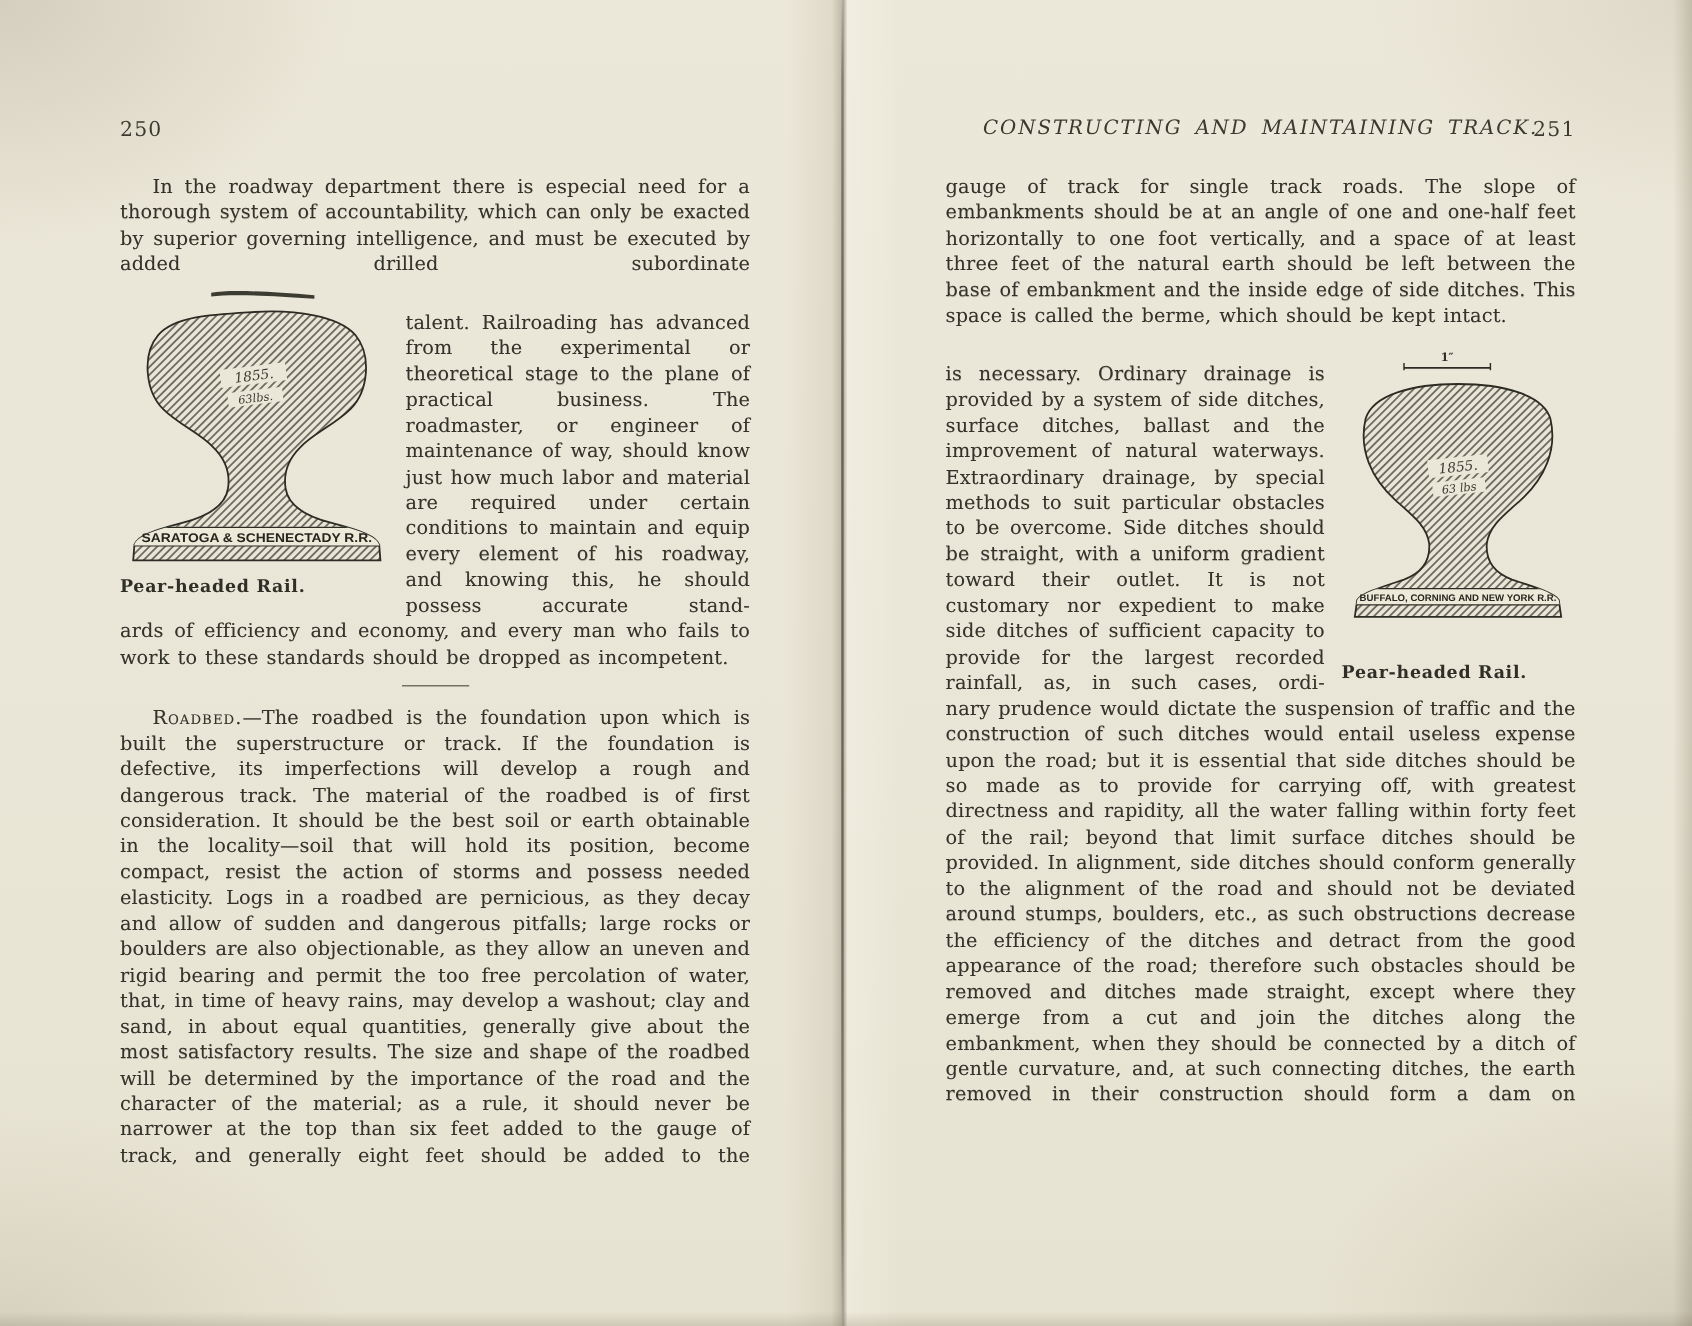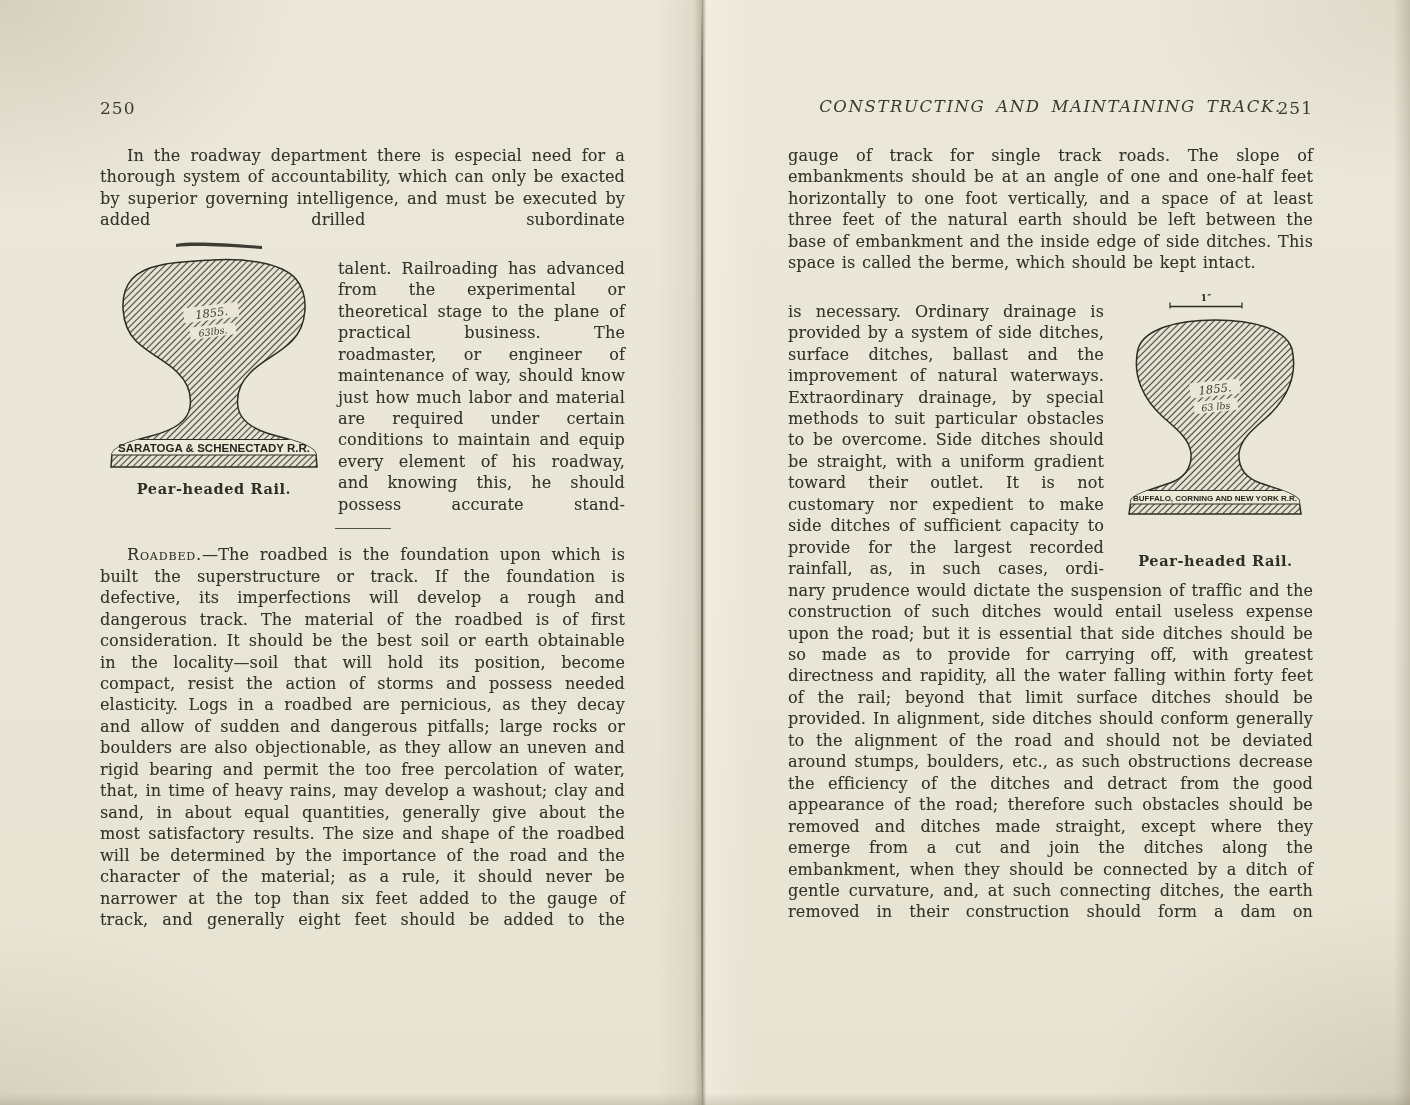--- a/index.html
+++ b/index.html
@@ -41,21 +41,21 @@
     text-shadow:0.2px 0.2px 0.4px rgba(52,52,44,0.30); }
   .indent { text-indent:27px; }
   .cut { text-align-last:justify; }
   .sc { font-variant:small-caps; letter-spacing:0.9px; }
 
   .fig-row { display:flex; align-items:flex-start; margin-top:3px; }
   .beside { flex:1; min-width:0;margin-top:24px; }
   figure { margin:0; flex:none; }
   .fig-l { width:228px; margin:2px 10px 0 0; }
   .fig-r { width:195px; margin:13px 0 0 14px; }
-  .fig-cap { margin-top:6px; text-align:center; font-weight:bold; font-size:14.5px;
+  .fig-cap { margin-top:6px; text-align:left; font-weight:bold; font-size:14.5px;
     letter-spacing:0.6px; color:#2f2f28; }
 
   .divider { width:56px; border:0; border-top:1.5px solid #55554a; margin:13px auto 15px; }
 
   .band-text { font-family:"Liberation Sans", sans-serif; font-weight:bold; fill:#26261f; }
   .hand-label { font-family:"DejaVu Serif", serif; font-style:italic; fill:#3c3c33; }
   .dim-label { font-family:"DejaVu Serif", serif; font-weight:bold; font-size:9.5px; fill:#2f2f28; }
 </style>
 </head>
 <body>
@@ -98,20 +98,21 @@
             <text class="hand-label" x="113" y="81" font-size="11.5" text-anchor="middle">1855.</text>
             <rect x="89" y="89" width="46" height="12" fill="#ebe7d8"></rect>
             <text class="hand-label" x="112" y="99" font-size="9.5" text-anchor="middle">63lbs.</text>
           </g>
         </svg>
         <figcaption class="fig-cap">Pear-headed Rail.</figcaption>
       </figure>
       <p class="bt cut beside">talent. Railroading has advanced from the experimental or theoretical stage to the plane of practical business. The roadmaster, or engineer of maintenance of way, should know just how much labor and material are required under certain conditions to maintain and equip every element of his roadway, and knowing this, he should possess accurate stand-</p>
     </div>
 
+    <p class="bt">ards of efficiency and economy, and every man who fails to work to these standards should be dropped as incompetent.</p>
 
     <hr class="divider">
 
     <p class="bt indent cut"><span class="sc">Roadbed.</span><span>—The roadbed is the foundation upon which is built the superstructure or track. If the foundation is defective, its imperfections will develop a rough and dangerous track. The material of the roadbed is of first consideration. It should be the best soil or earth obtainable in the locality—soil that will hold its position, become compact, resist the action of storms and possess needed elasticity. Logs in a roadbed are pernicious, as they decay and allow of sudden and dangerous pitfalls; large rocks or boulders are also objectionable, as they allow an uneven and rigid bearing and permit the too free percolation of water, that, in time of heavy rains, may develop a washout; clay and sand, in about equal quantities, generally give about the most satisfactory results. The size and shape of the roadbed will be determined by the importance of the road and the character of the material; as a rule, it should never be narrower at the top than six feet added to the gauge of track, and generally eight feet should be added to the</span></p>
   </section>
 
   <section class="page page-r">
     <header class="running-head">
       <span class="rh-title">CONSTRUCTING AND MAINTAINING TRACK.</span>
       <span class="pn pn-r">251</span>

